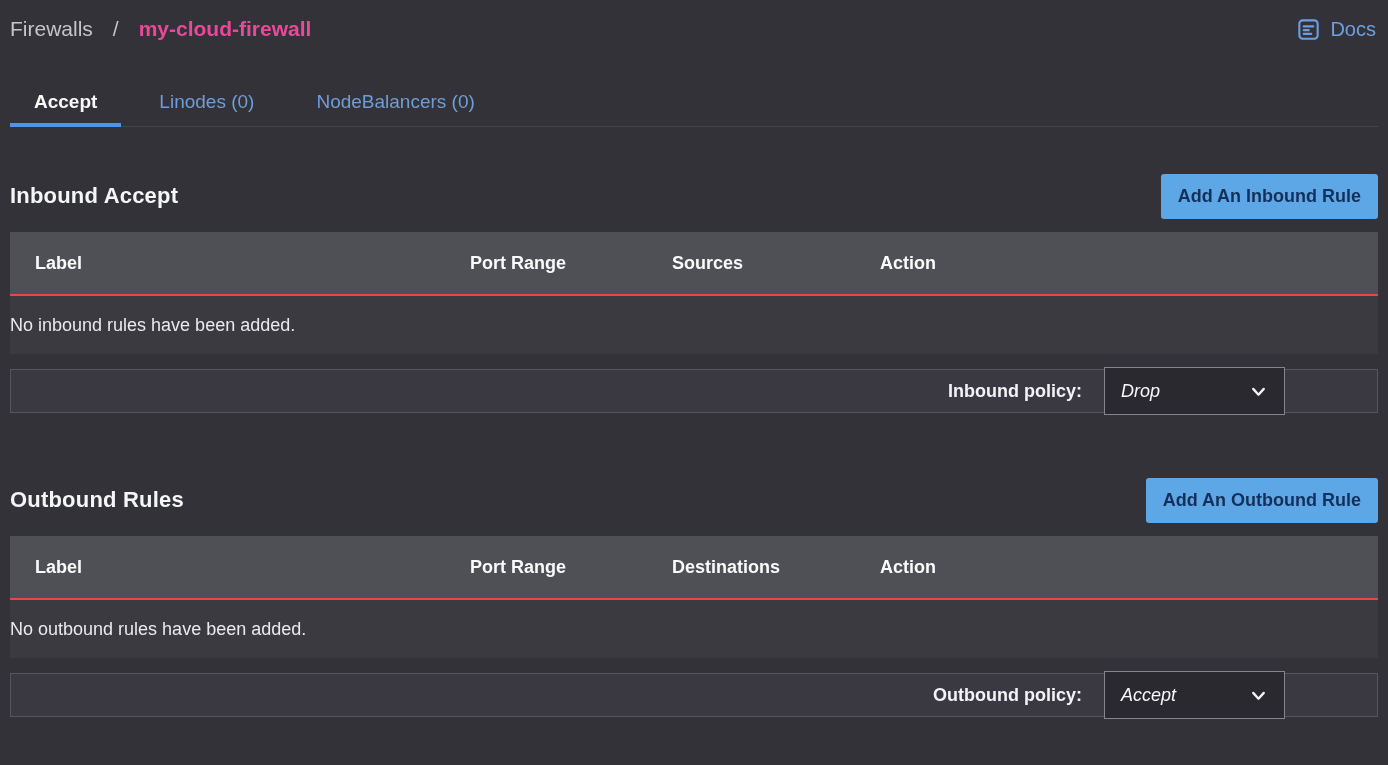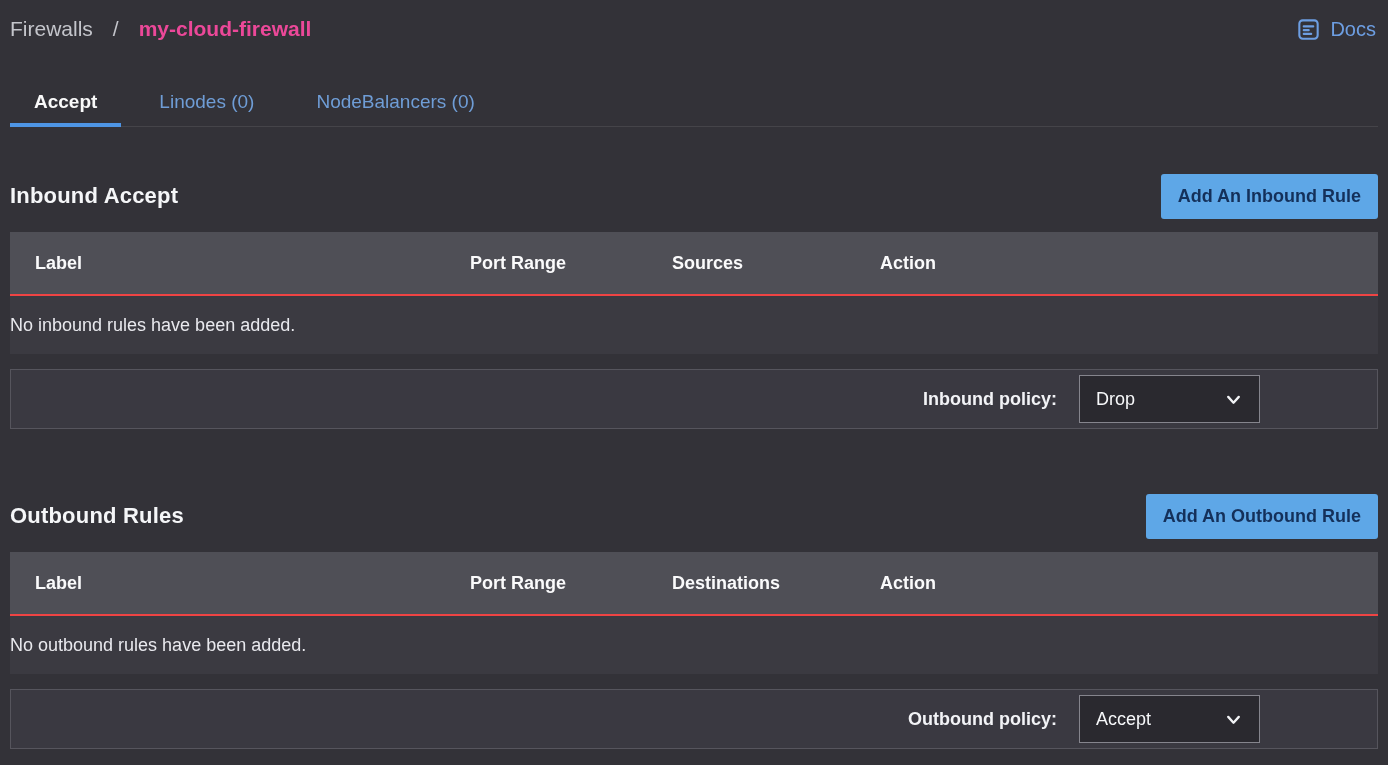--- a/index.html
+++ b/index.html
@@ -62,30 +62,30 @@
   }
   .th { font-size:18px; font-weight:bold; color:#fafafb; padding-left:25px; }
   .empty-row {
     height:58px; background:#3b3a41; display:flex;
     align-items:center; justify-content:flex-start;
   }
   .empty-row span { font-size:18px; color:#e9e9ee; }
 
   
   .policy-row {
-    margin:15px 10px 0 10px; height:60px;
+    margin:15px 10px 0 10px; height:44px;
     background:#3a3941; border:1px solid #56555d;
     display:flex; align-items:center; justify-content:flex-end;
-    padding-right:117px; gap:22px;
+    padding-right:92px; gap:22px;
   }
   .policy-label { font-size:18px; font-weight:bold; color:#f2f3f6; }
   .policy-select {
     width:181px; height:48px; background:#2a292f;
     border:1px solid #85858d; display:flex; align-items:center;
-    justify-content:space-between; padding:0 16px; cursor:pointer;
+    justify-content:space-between; padding:0 16px; cursor:pointer;font-style:italic;
   }
   .policy-select .sel-value { font-size:18px; color:#f7f8fa; }
   .policy-select svg { display:block; }
 </style>
 </head>
 <body>
 
 <div class="page">
 
   <div class="topbar">

